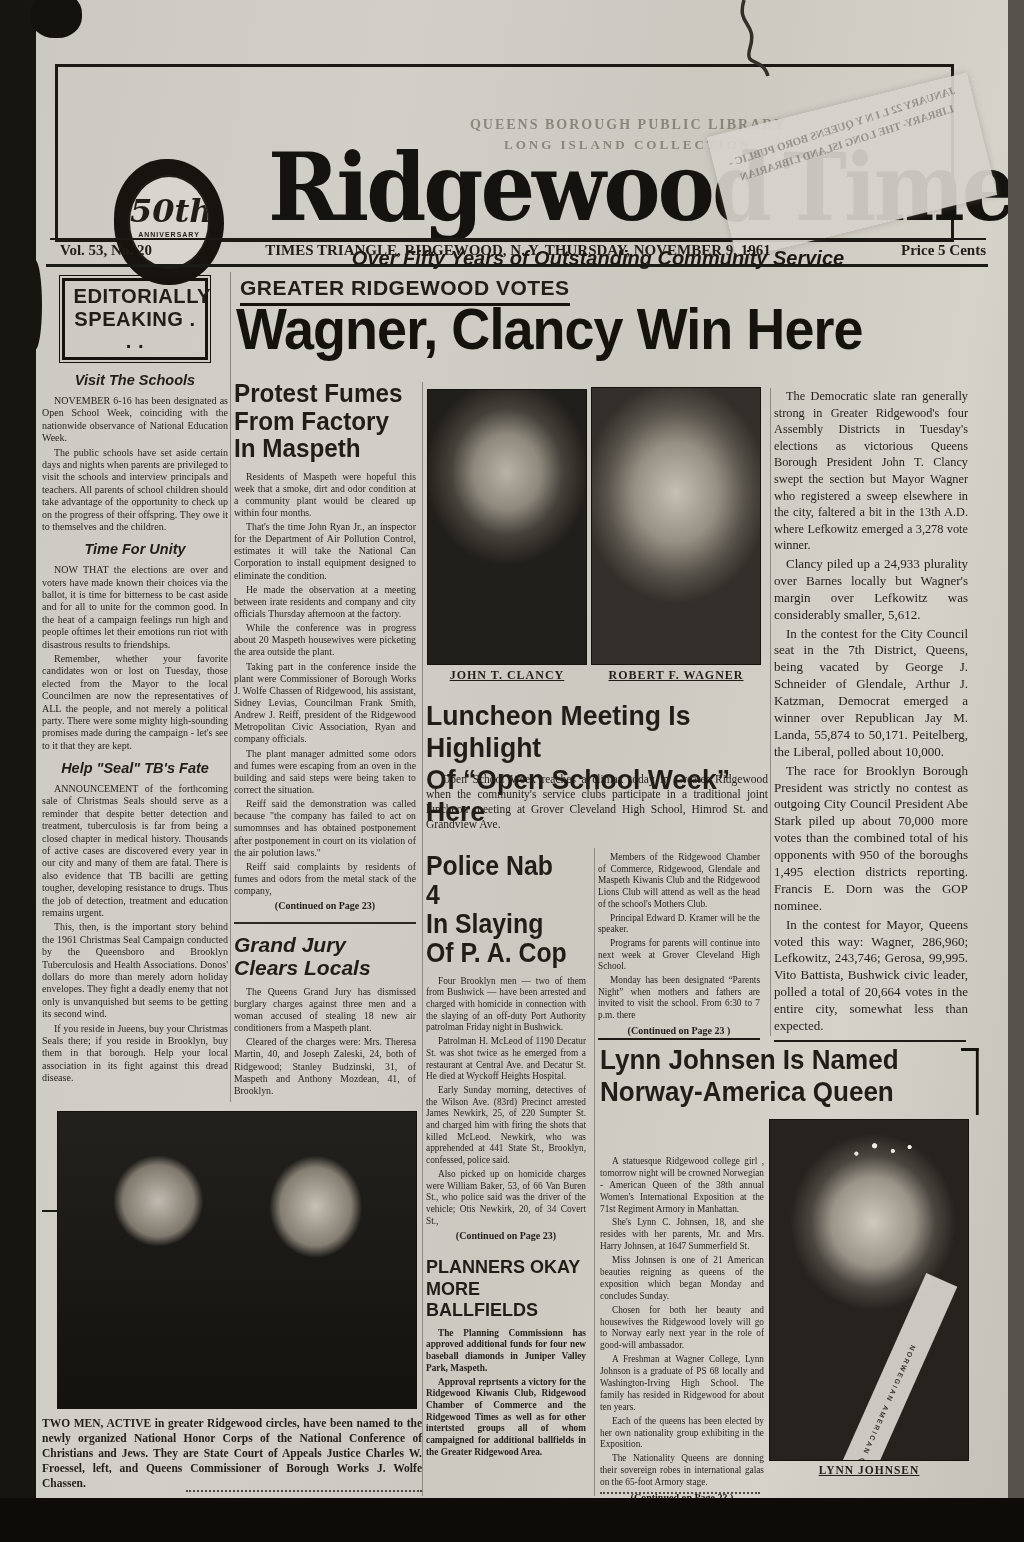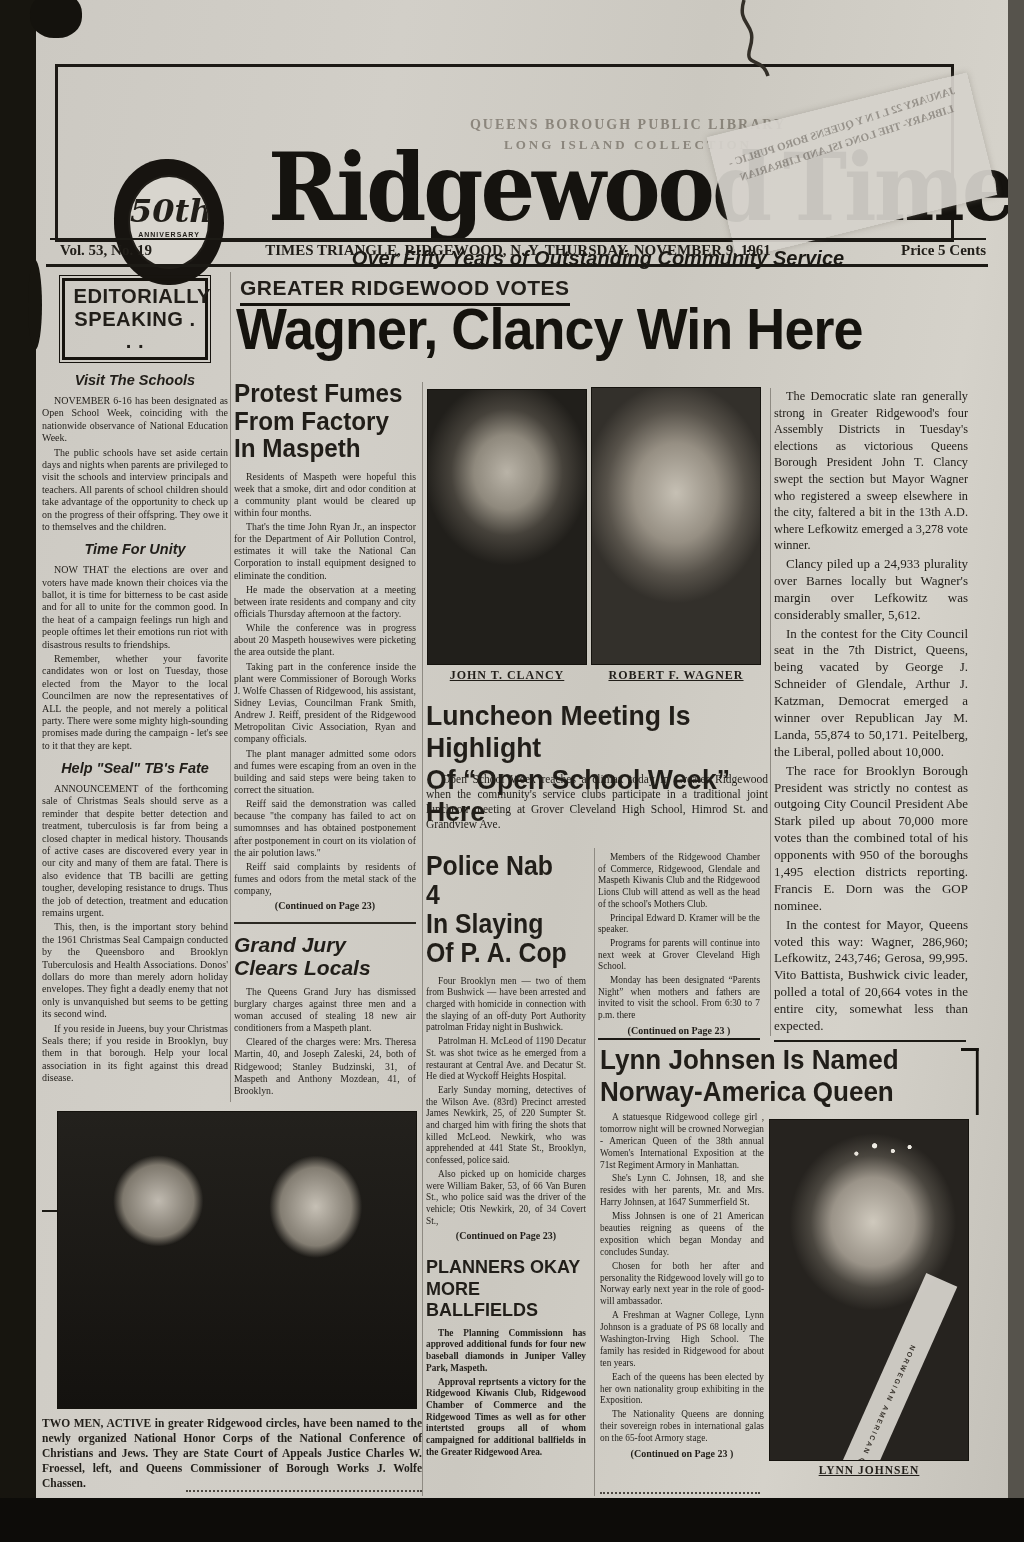--- a/index.html
+++ b/index.html
@@ -92,21 +92,21 @@
   .plan-head{margin:14px 0 6px;}
   .plan-head div{font-family:"Liberation Sans", sans-serif;font-weight:bold;font-size:18px;line-height:1.2;}
   .plan-body p{font-weight:bold;}
   .colSchool{position:absolute;left:562px;top:852px;width:162px;height:186px;overflow:hidden;font-size:9.3px;line-height:1.26;}
   .colD{position:absolute;left:738px;top:388px;width:194px;height:648px;overflow:hidden;line-height:1.3;}
   .colD .lede{font-size:12.3px;line-height:1.35;}
   .colD .rest{font-size:13px;}
   .lynn-head{position:absolute;left:564px;top:1044px;width:372px;}
   .lynn-head div{font-family:"Liberation Sans", sans-serif;font-weight:bold;font-size:28px;line-height:1.15;transform:scaleX(.93);transform-origin:left;}
   .lynn-bracket{position:absolute;right:-8px;top:4px;width:16px;height:64px;border-top:3px solid #15130e;border-right:3px solid #15130e;}
-  .colLynn{position:absolute;left:564px;top:1112px;width:164px;height:376px;overflow:hidden;font-size:9.3px;line-height:1.28;}
+  .colLynn{position:absolute;left:564px;top:1156px;width:164px;height:376px;overflow:hidden;font-size:9.3px;line-height:1.28;}
 
   
   .men-caption{position:absolute;left:6px;top:1416px;width:380px;font-weight:bold;font-size:11.5px;line-height:1.3;text-align:justify;}
   .dots{position:absolute;border-bottom:2px dotted #4c4841;height:0;}
 
   .vrule{position:absolute;width:1px;background:#8e8a82;}
 </style>
 </head>
 <body>
 
@@ -130,21 +130,21 @@
       <div class="tape-text">JANUARY 22 L I N Y  QUEENS BORO PUBLIC -LIBRARY- THE LONG ISLAND LIBRARIAN</div>
     </div>
     <div class="tagline">Over Fifty Years of Outstanding Community Service</div>
   </div>
   <svg class="squiggle" width="110" height="86">
     <path d="M60,4 C52,30 74,26 66,52 C60,72 78,60 84,80" stroke="#332f28" stroke-width="3.5" fill="none"></path>
   </svg>
 
   <div class="rule-thin" style="left:14px;top:238px;width:936px;height:2px;"></div>
   <div class="dateline">
-    <span class="dl-left">Vol. 53, No. 19</span>
+    <span class="dl-left">Vol. 53, No. 20</span>
     <span class="dl-center">TIMES TRIANGLE, RIDGEWOOD, N. Y. THURSDAY, NOVEMBER 9, 1961</span>
     <span class="dl-right">Price 5 Cents</span>
   </div>
   <div class="rule-thin" style="left:10px;top:264px;width:942px;height:3px;"></div>
 
   <div class="colA par">
     <div class="ed-box">
       <div>EDITORIALLY</div>
       <div>SPEAKING . . .</div>
     </div>
@@ -263,21 +263,21 @@
   <div class="lynn-head">
     <div>Lynn Johnsen Is Named</div>
     <div>Norway-America Queen</div>
     <div class="lynn-bracket"></div>
   </div>
   <div class="colLynn par">
     <div class="par">
         <p>A statuesque Ridgewood college girl , tomorrow night will be crowned Norwegian - American Queen of the 38th annual Women's International Exposition at the 71st Regiment Armory in Manhattan.</p>
         <p>She's Lynn C. Johnsen, 18, and she resides with her parents, Mr. and Mrs. Harry Johnsen, at 1647 Summerfield St.</p>
         <p>Miss Johnsen is one of 21 American beauties reigning as queens of the exposition which began Monday and concludes Sunday.</p>
-        <p>Chosen for both her after and personality the Ridgewood lovely will go to Norway early next year in the role of good-will ambassador.</p>
+        <p>Chosen for both her beauty and housewives the Ridgewood lovely will go to Norway early next year in the role of good-will ambassador.</p>
         <p>A Freshman at Wagner College, Lynn Johnson is a graduate of PS 68 locally and Washington-Irving High School. The family has resided in Ridgewood for about ten years.</p>
         <p>Each of the queens has been elected by her own nationality group exhibiting in the Exposition.</p>
         <p>The Nationality Queens are donning their sovereign robes in international galas on the 65-foot Armory stage.</p>
       </div>
     <div class="cont">(Continued on Page 23 )</div>
   </div>
   <div class="photo ph-lynn" style="left:734px;top:1120px;width:198px;height:340px;">
     <div class="crown"></div>
     <div class="sash">
         <span>NORWEGIAN AMERICAN QUEEN</span>

